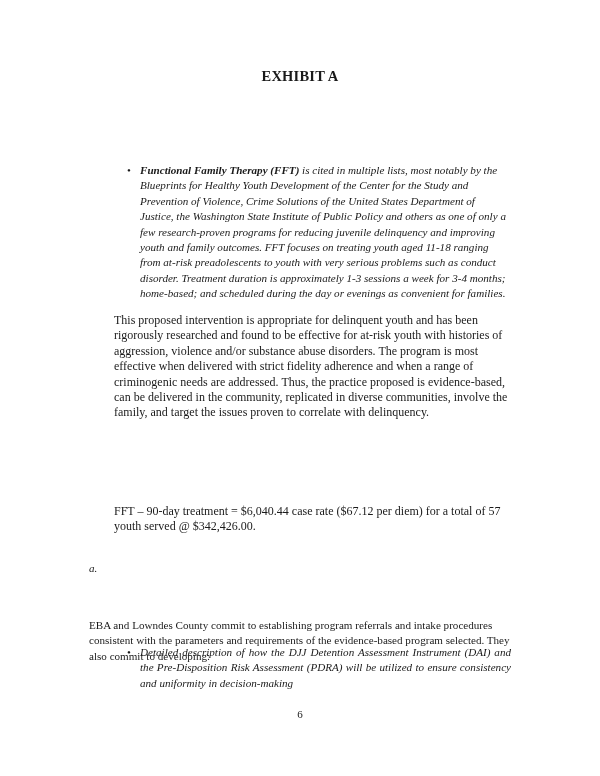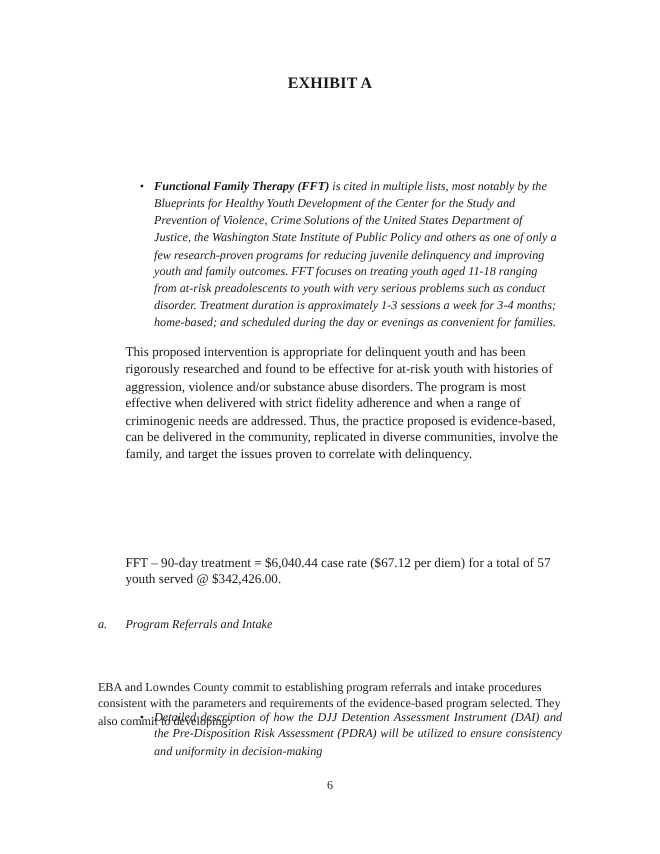--- a/index.html
+++ b/index.html
@@ -111,21 +111,20 @@
     <div class="bullet-text ragged"><b class="bold">Functional Family Therapy (FFT)</b><span> is cited in multiple lists, most notably by the Blueprints for Healthy Youth Development of the Center for the Study and Prevention of Violence, Crime Solutions of the United States Department of Justice, the Washington State Institute of Public Policy and others as one of only a few research-proven programs for reducing juvenile delinquency and improving youth and family outcomes. FFT focuses on treating youth aged 11-18 ranging from at-risk preadolescents to youth with very serious problems such as conduct disorder. Treatment duration is approximately 1-3 sessions a week for 3-4 months; home-based; and scheduled during the day or evenings as convenient for families.</span></div>
   </div>
 
   <div class="indent-block" style="top: 313px;">This proposed intervention is appropriate for delinquent youth and has been rigorously researched and found to be effective for at-risk youth with histories of aggression, violence and/or substance abuse disorders. The program is most effective when delivered with strict fidelity adherence and when a range of criminogenic needs are addressed. Thus, the practice proposed is evidence-based, can be delivered in the community, replicated in diverse communities, involve the family, and target the issues proven to correlate with delinquency.</div>
 
 
   <div class="indent-block" style="top: 491px; margin-top: 13px;"> FFT – 90-day treatment = $6,040.44 case rate ($67.12 per diem) for a total of 57 youth served @ $342,426.00.</div>
 
   <div class="section-letter" style="top: 561px;">a.</div>
 
-  <div class="section-label" style="left: 114px; top: 561px;">Program Referrals and Intake</div>
 
   <div class="body-block" style="top: 594px; margin-top: 24px;">EBA and Lowndes County commit to establishing program referrals and intake procedures consistent with the parameters and requirements of the evidence-based program selected. They also commit to developing:</div>
 
   <div class="bullet-row" style="left: 127px; top: 645px; width: 384px;">
     <div class="bullet-marker">•</div>
     <div class="bullet-text justified">Detailed description of how the DJJ Detention Assessment Instrument (DAI) and the Pre-Disposition Risk Assessment (PDRA) will be utilized to ensure consistency and uniformity in decision-making</div>
   </div>
 
   <div class="page-number">6</div>
 

